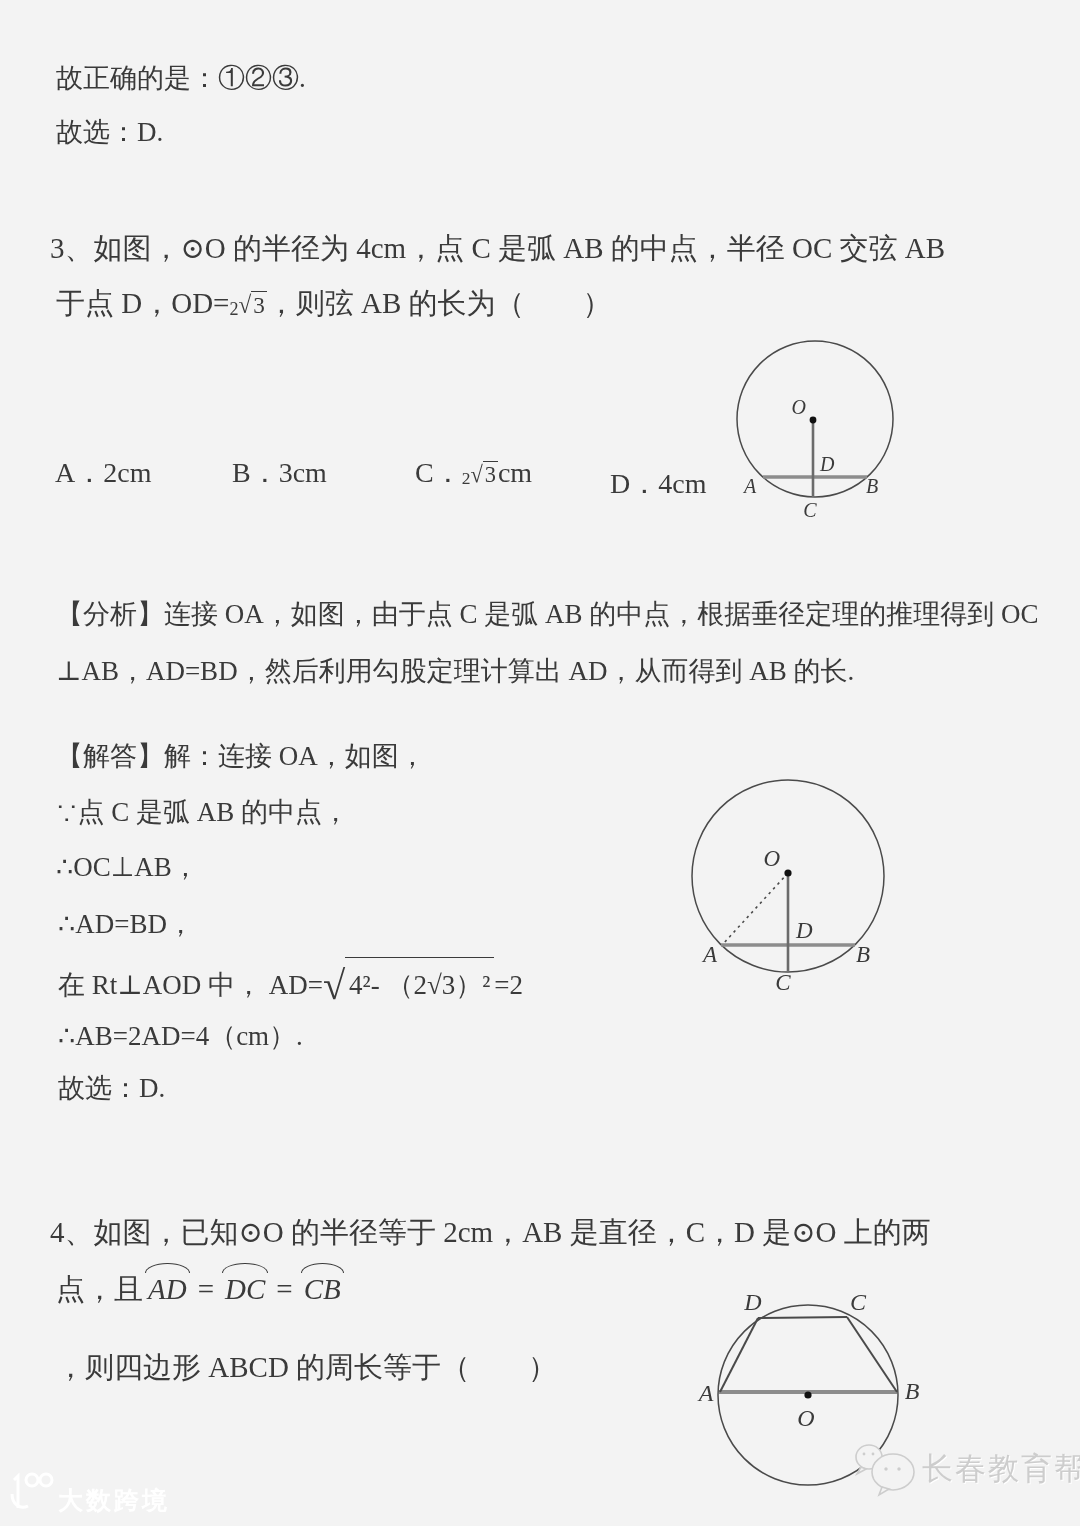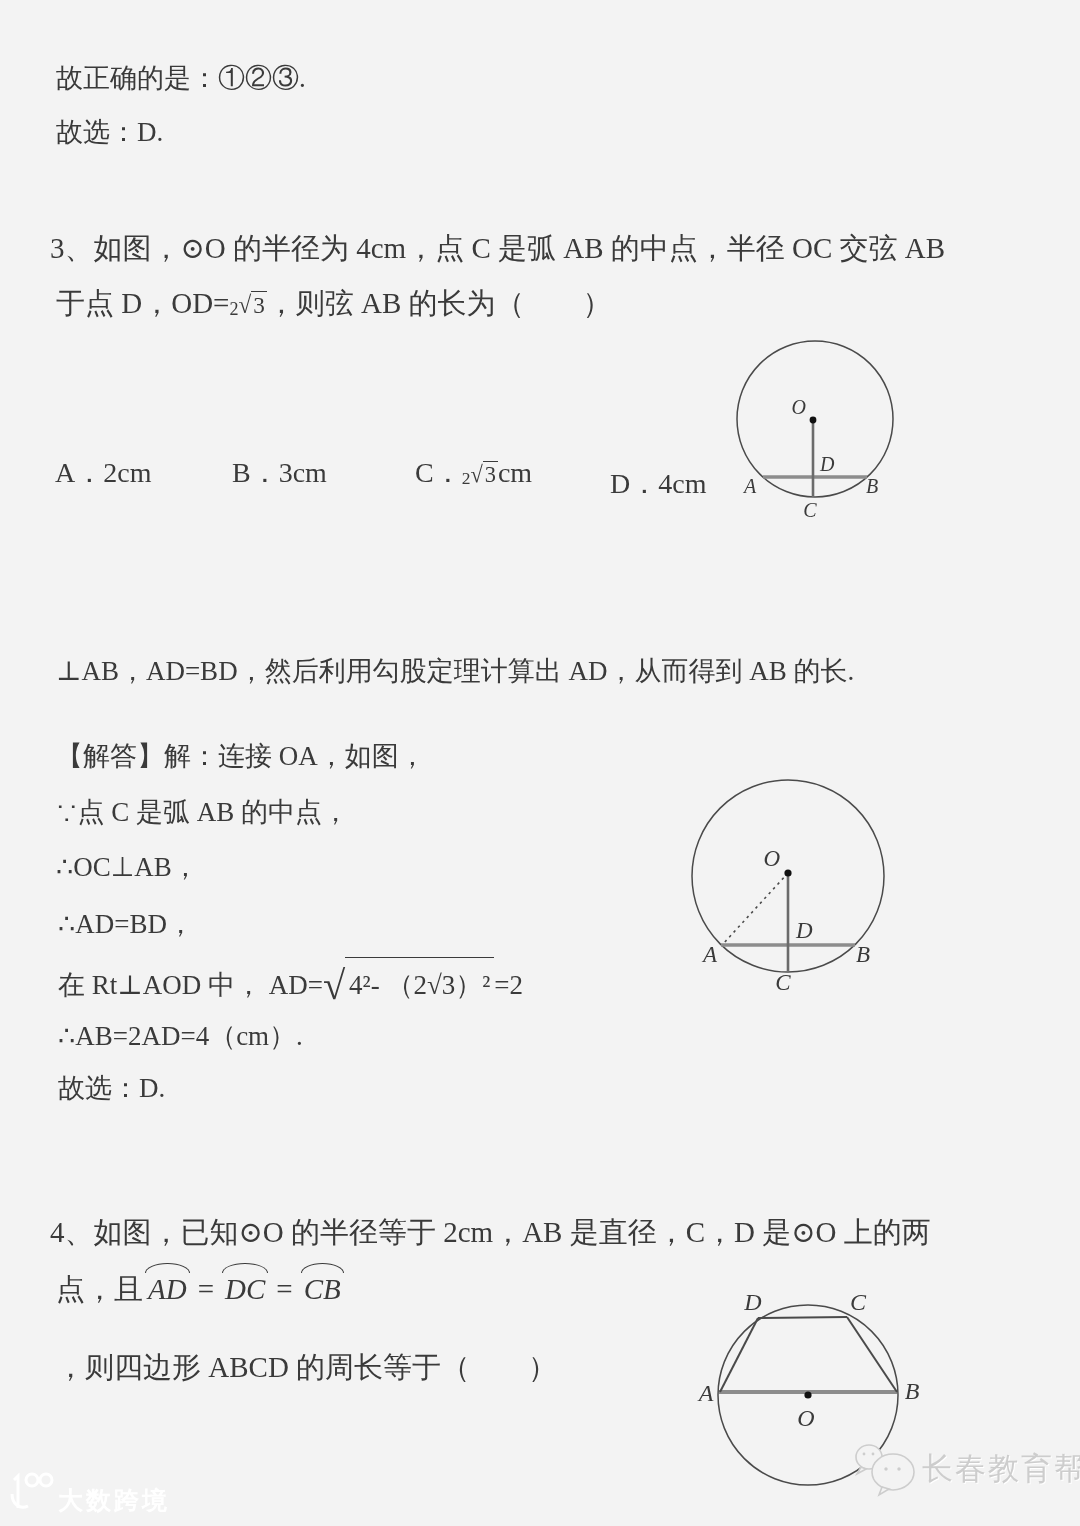--- a/index.html
+++ b/index.html
@@ -66,20 +66,21 @@
     <text class="dlabel" x="82" y="183" text-anchor="middle">C</text>
   </svg>
 
   <div class="t opt" style="left:55px;top:456px;">A．2cm</div>
   <div class="t opt" style="left:232px;top:456px;">B．3cm</div>
   <div class="t opt" style="left:415px;top:456px;">
     <span>C．</span><span class="mathsmall"><span class="coef">2</span><span class="sqrt-sign">√</span><span class="radicand">3</span></span><span>cm</span>
   </div>
   <div class="t opt" style="left:610px;top:456px;margin-top:11px;">D．4cm</div>
 
+  <div class="t body-text" style="left:56px;top:598px;">【分析】连接 OA，如图，由于点 C 是弧 AB 的中点，根据垂径定理的推理得到 OC</div>
   <div class="t body-text" style="left:56px;top:655px;">⊥AB，AD=BD，然后利用勾股定理计算出 AD，从而得到 AB 的长.</div>
 
   <div class="t body-text" style="left:56px;top:740px;">【解答】解：连接 OA，如图，</div>
   <div class="t body-text" style="left:56px;top:796px;">∵点 C 是弧 AB 的中点，</div>
   <div class="t body-text" style="left:56px;top:851px;font-family:Liberation Serif, serif;">∴OC⊥AB，</div>
   <div class="t body-text" style="left:58px;top:908px;text-align:center;">∴AD=BD，</div>
   <div class="t body-text" style="left:58px;top:962px;">
     <span>在 Rt⊥AOD 中， AD=</span><span class="sqrt-big">√</span><span class="radicand-big">4²- （2√3）²</span><span>=2</span>
   </div>
   <div class="t body-text" style="left:58px;top:1020px;">∴AB=2AD=4（cm）.</div>

